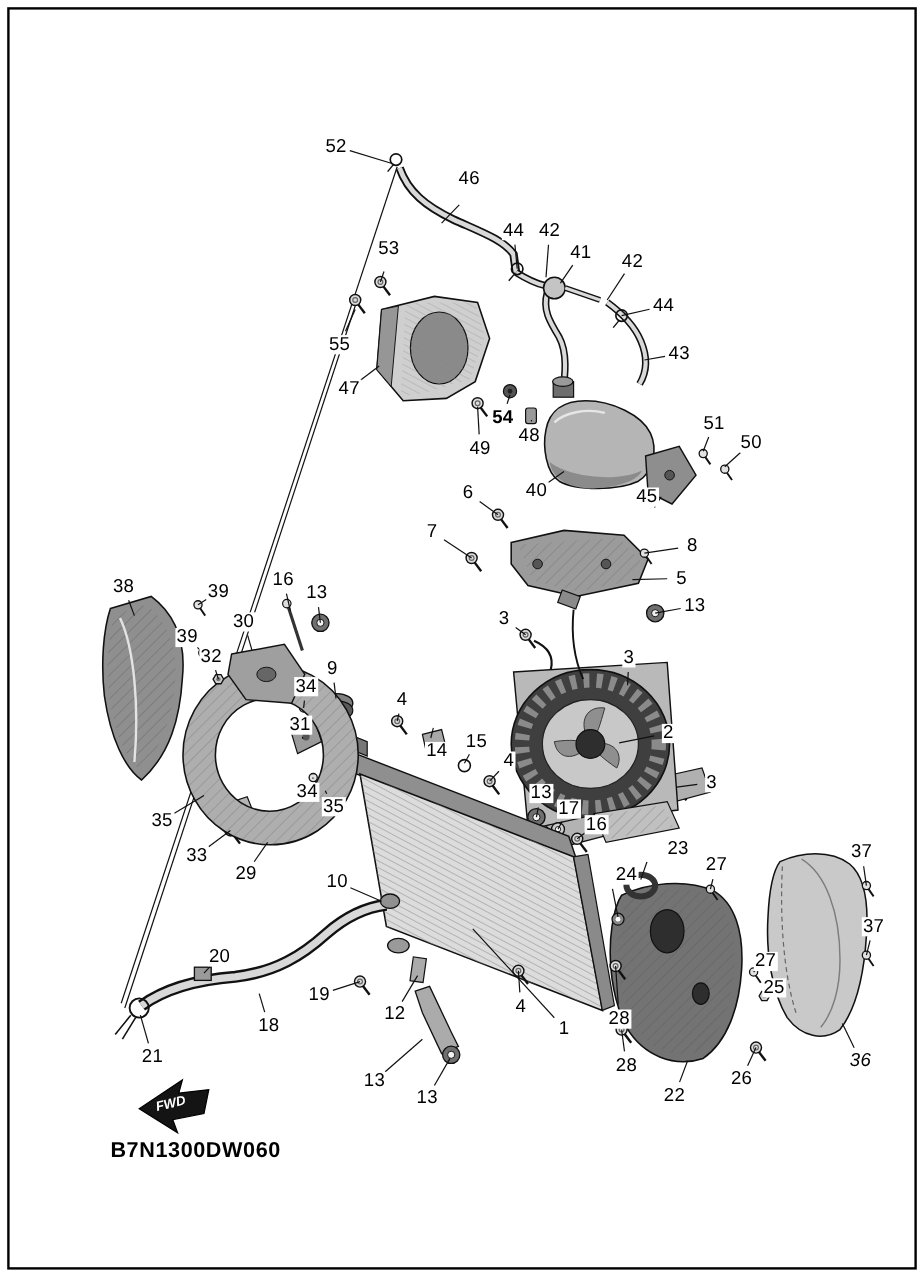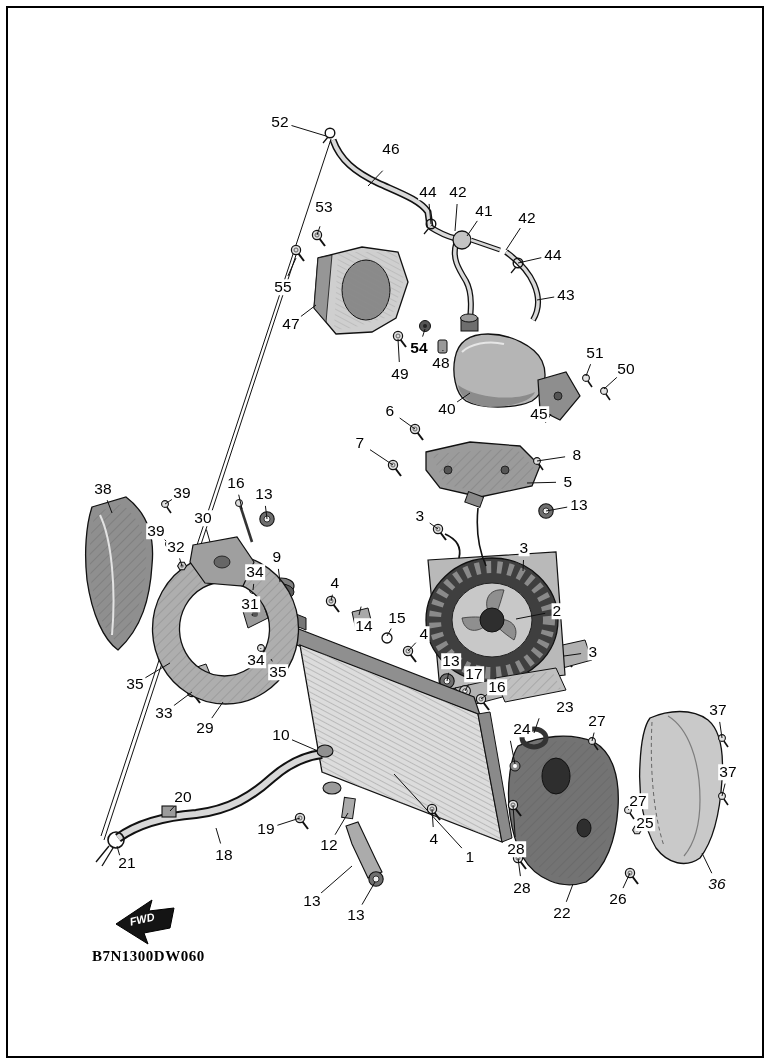--- a/index.html
+++ b/index.html
@@ -4,22 +4,22 @@
 <style>
   html,body{margin:0;padding:0;background:#ffffff;}
   .page{position:relative;width:770px;height:1064px;background:#fff;
         font-family:"Liberation Sans",sans-serif;overflow:hidden;}
   .frame{position:absolute;left:6px;top:6px;right:6px;bottom:6px;
          border:2px solid #000;pointer-events:none;}
   .drawing{position:absolute;left:0;top:0;}
   .callout{position:absolute;transform:translate(-50%,-50%);
            font-size:15.5px;color:#000;letter-spacing:.2px;
            background:#fff;padding:0 1px;line-height:1;}
-  .code{position:absolute;left:92px;top:948px;font-size:15px;
-        font-weight:bold;letter-spacing:.5px;color:#000;font-family:Liberation Serif, serif;}
+  .code{position:absolute;left:92px;top:948px;font-size:18px;
+        font-weight:bold;letter-spacing:.5px;color:#000;}
 </style>
 </head>
 <body>
 
 <div class="page">
   <div class="frame"></div>
 
   <svg class="drawing" width="770" height="1064" viewBox="0 0 770 1064">
     <defs>
       <pattern id="hatch" width="7" height="7" patternUnits="userSpaceOnUse" patternTransform="rotate(45)">
@@ -384,21 +384,21 @@
       <div class="callout" style="left: 728px; top: 772px;">37</div>
       <div class="callout" style="left: 183px; top: 797px;">20</div>
       <div class="callout" style="left: 266px; top: 829px;">19</div>
       <div class="callout" style="left: 329px; top: 845px;">12</div>
       <div class="callout" style="left: 224px; top: 855px;">18</div>
       <div class="callout" style="left: 638px; top: 801px;">27</div>
       <div class="callout" style="left: 645px; top: 823px;">25</div>
       <div class="callout" style="left: 434px; top: 839px;">4</div>
       <div class="callout" style="left: 470px; top: 857px;">1</div>
       <div class="callout" style="left: 516px; top: 849px;">28</div>
-      <div class="callout" style="left: 127px; top: 863px;">21</div>
+      <div class="callout" style="left: 127px; top: 881px;">21</div>
       <div class="callout" style="left: 312px; top: 901px;">13</div>
       <div class="callout" style="left: 356px; top: 915px;">13</div>
       <div class="callout" style="left: 522px; top: 888px;">28</div>
       <div class="callout" style="left: 562px; top: 913px;">22</div>
       <div class="callout" style="left: 618px; top: 899px;">26</div>
       <div class="callout" style="left: 717px; top: 884px; font-style: italic;">36</div>
     </div>
 
   <div class="code">B7N1300DW060</div>
 </div>

